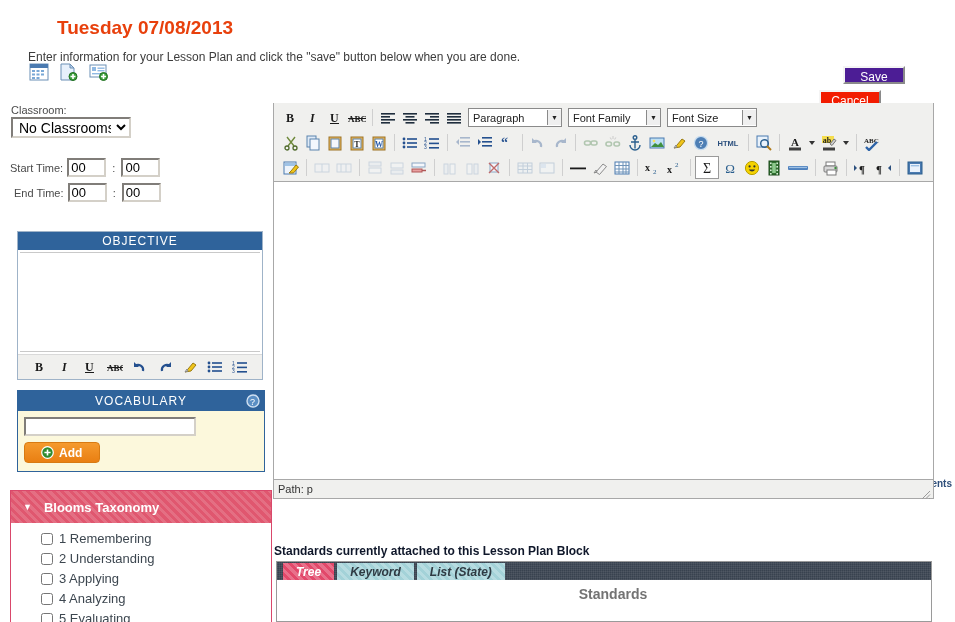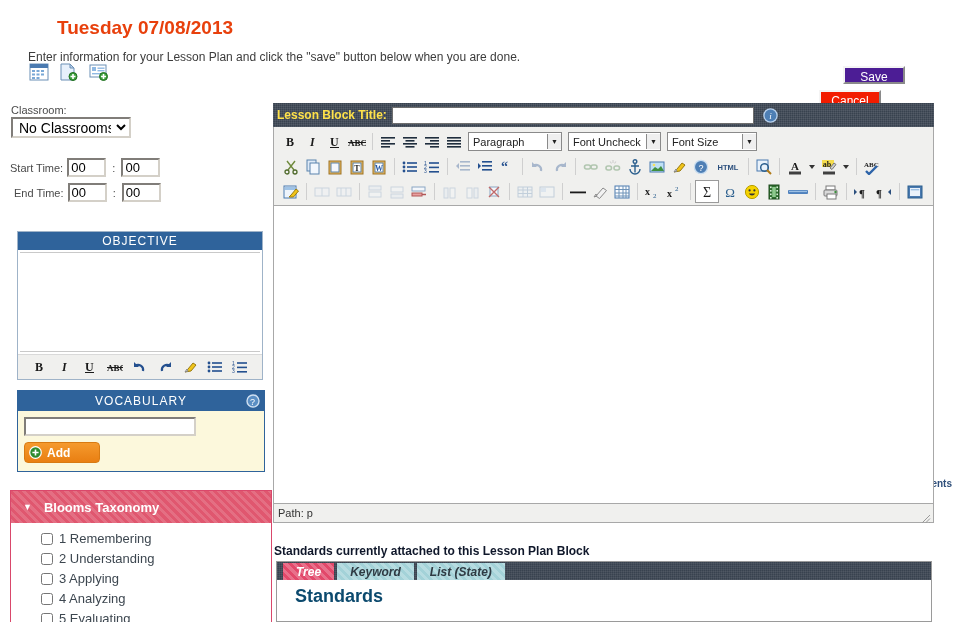--- a/index.html
+++ b/index.html
@@ -67,21 +67,21 @@
   #vocabulary-header{background:#2f639b;color:#fff;height:20px;line-height:20px;
     text-align:center;font-size:12px;letter-spacing:1px;position:relative;}
   #vocab-help-icon{position:absolute;right:4px;top:3px;width:14px;height:14px;}
   #vocabulary-body{padding:6px 6px 8px 6px;background:#fcf8dc;}
   #vocab-input{width:168px;height:15px;border:2px inset #d4d0c8;background:#fff;}
   #add-button{
     margin-top:6px;width:76px;height:21px;
     background:linear-gradient(#f59a2e,#e97f12);
     border:1px solid #d87a12;border-radius:4px;color:#fff;
     font-weight:bold;font-size:12px;display:flex;align-items:center;gap:5px;
-    padding-left:4px;cursor:pointer;box-sizing:border-box;
+    padding-left:16px;cursor:pointer;box-sizing:border-box;
   }
   #uncheck-all{position:absolute;right:3px;top:478px;font-size:10px;
     color:#2f4f7a;font-weight:bold;text-decoration:none;}
   
   #blooms-panel{position:absolute;left:10px;top:490px;width:260px;border:1px solid #d9486b;}
   #blooms-header{
     height:32px;background:
       repeating-linear-gradient(45deg,rgba(255,255,255,.14) 0 3px,rgba(255,255,255,0) 3px 6px),
       #e0576f;
     color:#fff;font-weight:bold;font-size:13px;display:flex;align-items:center;
@@ -135,21 +135,21 @@
   .stab{
     background:repeating-linear-gradient(45deg,rgba(255,255,255,.22) 0 3px,rgba(255,255,255,0) 3px 6px),#a3d2d8;
     color:#2f3b44;font-style:italic;font-weight:bold;font-size:12px;
     display:flex;align-items:center;justify-content:center;padding:0 13px;
     margin-right:3px;cursor:pointer;
   }
   .stab.active{
     background:repeating-linear-gradient(45deg,rgba(255,255,255,.22) 0 3px,rgba(255,255,255,0) 3px 6px),#e2486a;
     color:#fff;
   }
-  #standards-subtitle{font-size:18px;font-weight:bold;color:#0c4a6e;padding:6px 0 0 18px;}
+  #standards-subtitle{font-size:14px;font-weight:bold;color:#737373;padding:6px 0 0 18px;text-align:center;}
 </style>
 </head>
 <body>
 
 <div id="page-title">Tuesday 07/08/2013</div>
 <div id="instructions">Enter information for your Lesson Plan and click the "save" button below when you are done.</div>
 
 <div id="header-icons">
   <span class="hicon">
     <svg width="20" height="18" viewBox="0 0 20 18">
@@ -309,30 +309,20 @@
         <span>4 Analyzing</span>
       </label>
     <label class="bloom-item">
         <input type="checkbox" style="">
         <span>5 Evaluating</span>
       </label>
   </div>
 </div>
 
 <div id="editor-wrap">
-  <div id="lesson-title-bar">
-    <span id="lesson-title-label">Lesson Block Title:</span>
-    <span id="lesson-title-input"></span>
-    <span id="lesson-info-icon">
-      <svg width="15" height="15" viewBox="0 0 15 15">
-          <circle cx="7.5" cy="7.5" r="6.6" fill="#4e7fb5" stroke="#b9d2ee" stroke-width="1.3"></circle>
-          <text x="7.5" y="11" text-anchor="middle" font-size="9" font-family="Liberation Serif,serif" font-style="italic" fill="#fff">i</text>
-        </svg>
-    </span>
-  </div>
 
   <div id="tox-toolbar">
 
     <div class="trow">
       <span class="tbtn">
           <svg width="16" height="16">
             <text x="3" y="12" font-family="Liberation Serif,serif" font-size="12" font-weight="bold" fill="#1a1a1a">B</text>
           </svg>
         </span>
       <span class="tbtn">
@@ -391,21 +381,21 @@
               <rect x="1" y="9" width="14" height="1.6"></rect>
               <rect x="1" y="12" width="14" height="1.6"></rect>
             </g>
           </svg>
         </span>
       <span class="selbox" style="width:88px">
           <span>Paragraph</span>
           <span class="arw">▼</span>
         </span>
       <span class="selbox" style="width:87px">
-          <span>Font Uncheck</span>
+          <span>Font Family</span>
           <span class="arw">▼</span>
         </span>
       <span class="selbox" style="width:84px">
           <span>Font Size</span>
           <span class="arw">▼</span>
         </span>
     </div>
 
     <div class="trow">
       <span class="tbtn">

